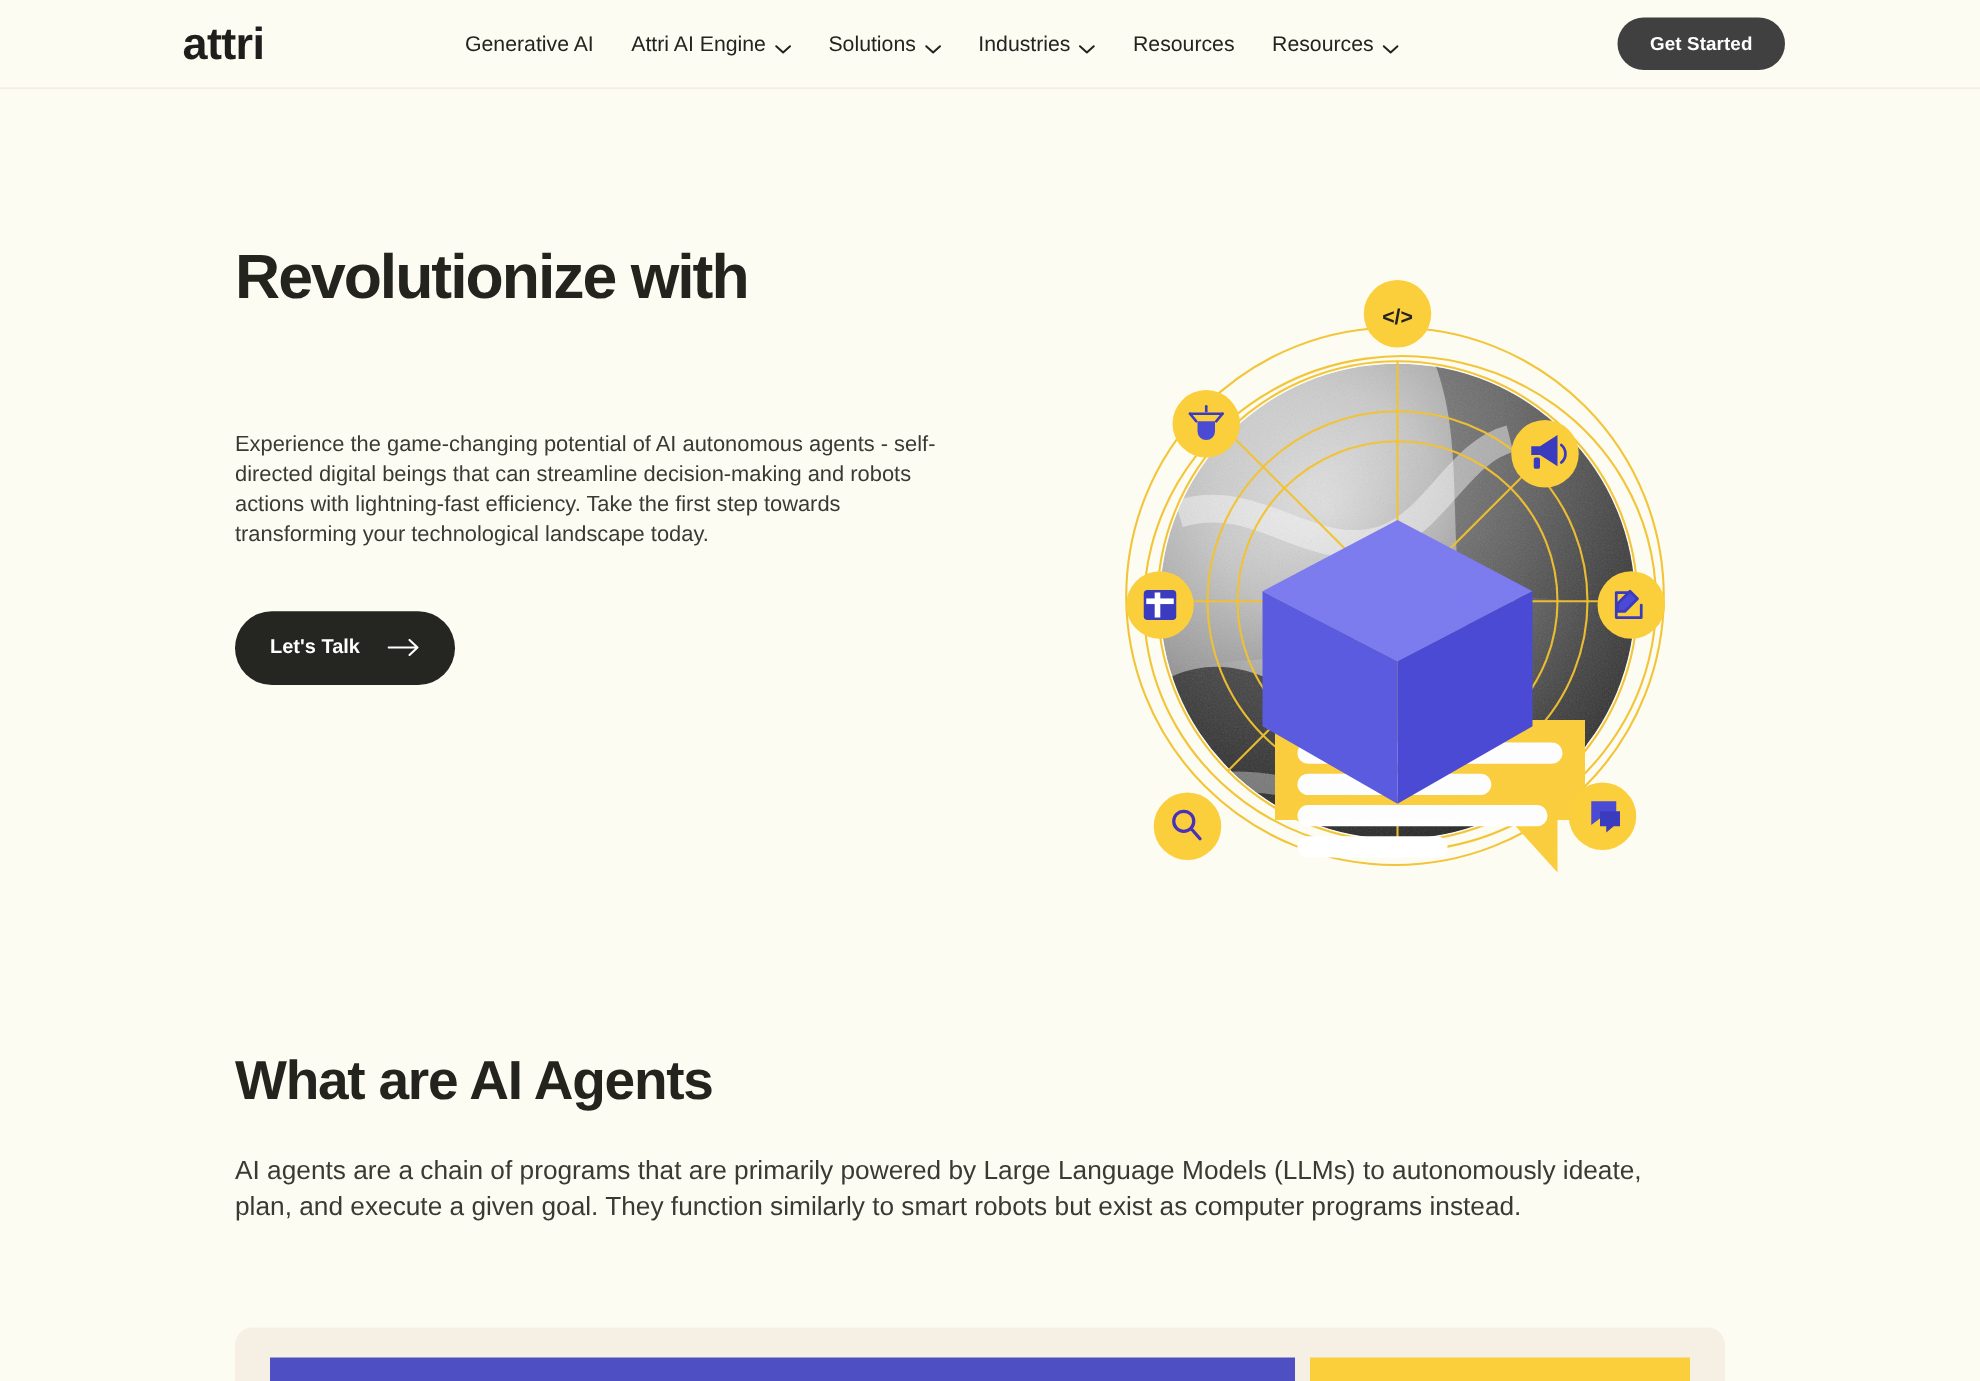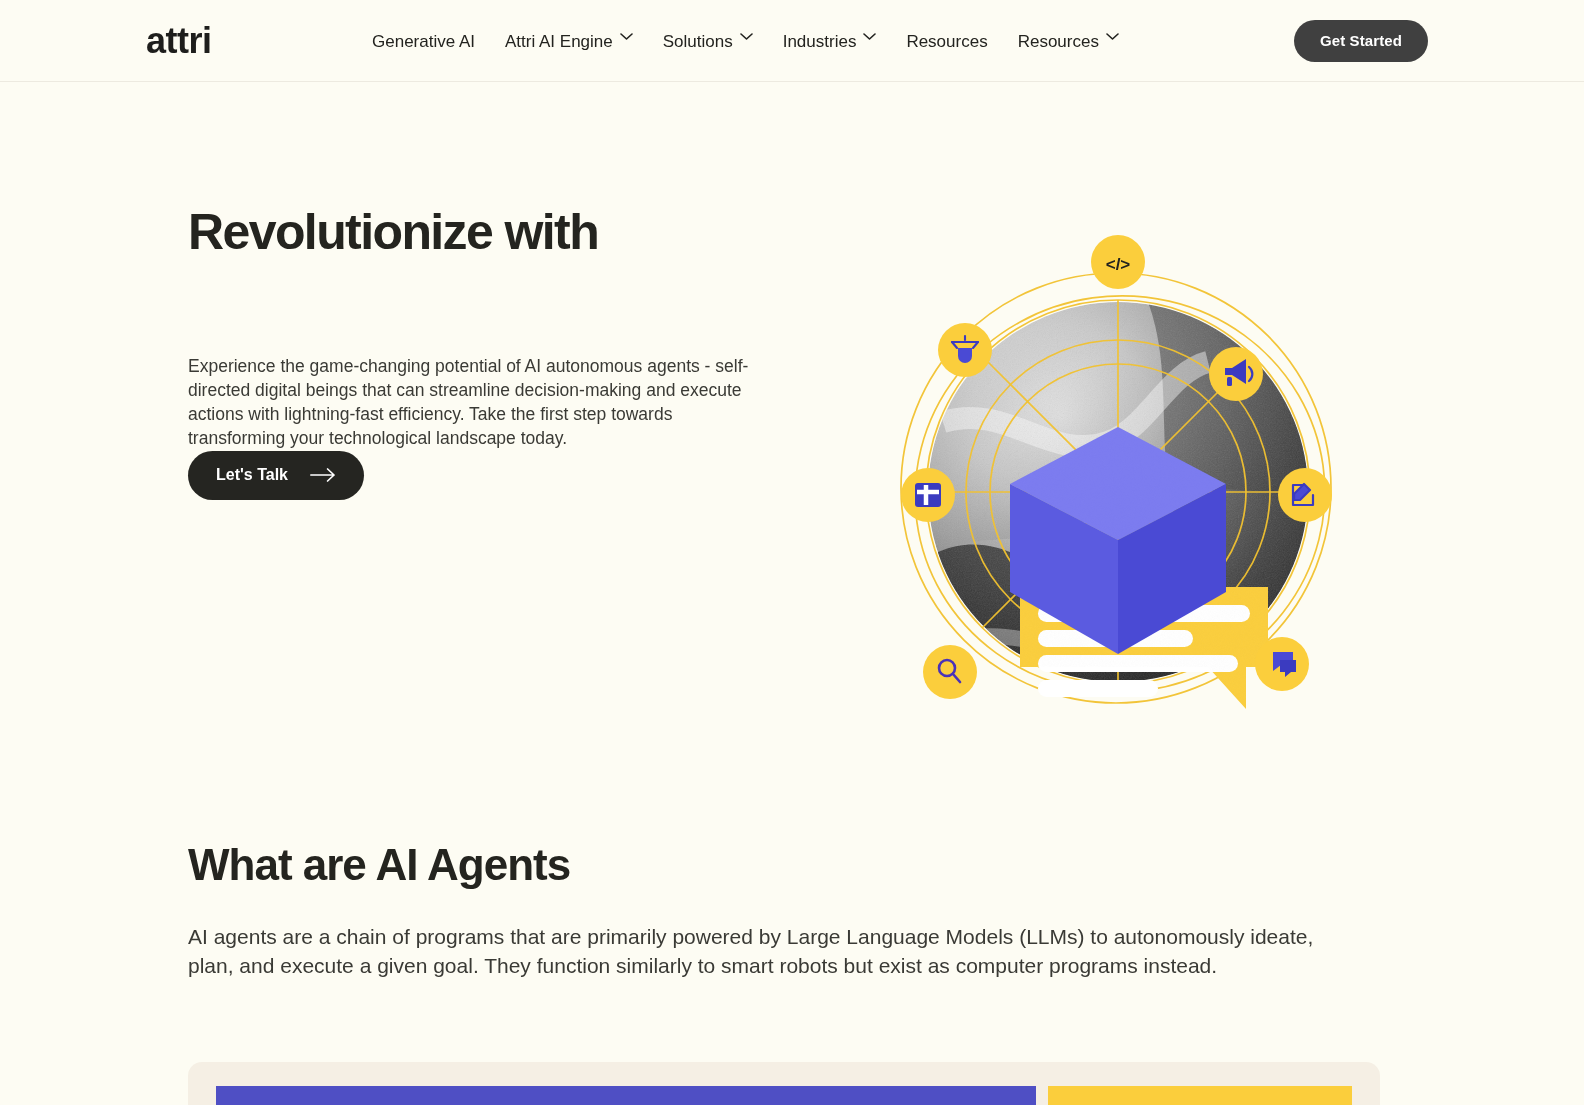--- a/index.html
+++ b/index.html
@@ -9,21 +9,21 @@
     overflow: hidden;
     background: #FDFCF3;
     font-family: "Liberation Sans", sans-serif;
     -webkit-font-smoothing: antialiased;
   }
   .page { position: relative; width: 1584px; height: 1105px; background: #FDFCF3; }
 
   
   .navbar {
     position: relative;
-    height: 82px;
+    height: 71px;
     width: 100%;
     background: #FDFCF3;
     border-bottom: 1px solid #EDEAE0;
     display: flex;
     align-items: center;
   }
   .brand {
     position: absolute;
     left: 146px;
     top: 50%;
@@ -38,21 +38,21 @@
     position: absolute;
     left: 372px;
     top: 50%;
     transform: translateY(-50%);
     display: flex;
     align-items: center;
     gap: 30px;
   }
   .nav-item {
     display: flex;
-    align-items: flex-start;
+    align-items: flex-end;
     gap: 7px;
     font-size: 17px;
     color: #23231F;
     cursor: pointer;
     white-space: nowrap;
     line-height: 1;
   }
   .nav-item .label { line-height: 1; }
   .chev { display: block; width: 13px; height: 8px; }
   .chev svg { display: block; }
@@ -95,28 +95,29 @@
     color: #24241F;
   }
   .hero-sub {
     margin-top: 45px;
     font-size: 17.5px;
     line-height: 1.37;
     color: #3A3A35;
     width: 575px;
   }
   .lets-talk {
+    margin-top: 49px;
     display: inline-flex;
     align-items: center;
     gap: 22px;
     background: #252521;
     color: #FFFFFF;
     border: none;
     border-radius: 999px;
-    height: 49px;
+    height: 59px;
     padding: 0 28px;
     font-family: "Liberation Sans", sans-serif;
     font-size: 16px;
     font-weight: 700;
     cursor: pointer;
     text-align: right;
   }
   .arrow-r { display: block; width: 26px; height: 14px; }
 
   
@@ -241,21 +242,21 @@
   </div>
 
   <div class="hero">
 
     <div class="hero-left">
       <h1 class="hero-title">
         <span>Revolutionize with</span><br>
         <br>
       </h1>
 
-      <p class="hero-sub">Experience the game-changing potential of AI autonomous agents - self-directed digital beings that can streamline decision-making and execute actions with lightning-fast efficiency. Take the first step towards transforming your technological landscape today.</p>
+      <p class="hero-sub">Experience the game-changing potential of AI autonomous agents - self-directed digital beings that can streamline decision-making and robots actions with lightning-fast efficiency. Take the first step towards transforming your technological landscape today.</p>
 
       <button class="lets-talk">
         <span>Let's Talk</span>
         <span class="arrow-r">
           <svg viewBox="0 0 26 14" width="26" height="14" fill="none">
               <path d="M0.8 7H24M17.6 1L24 7L17.6 13" stroke="#FFFFFF" stroke-width="1.7" stroke-linecap="round" stroke-linejoin="round"></path>
             </svg>
         </span>
       </button>
     </div>

